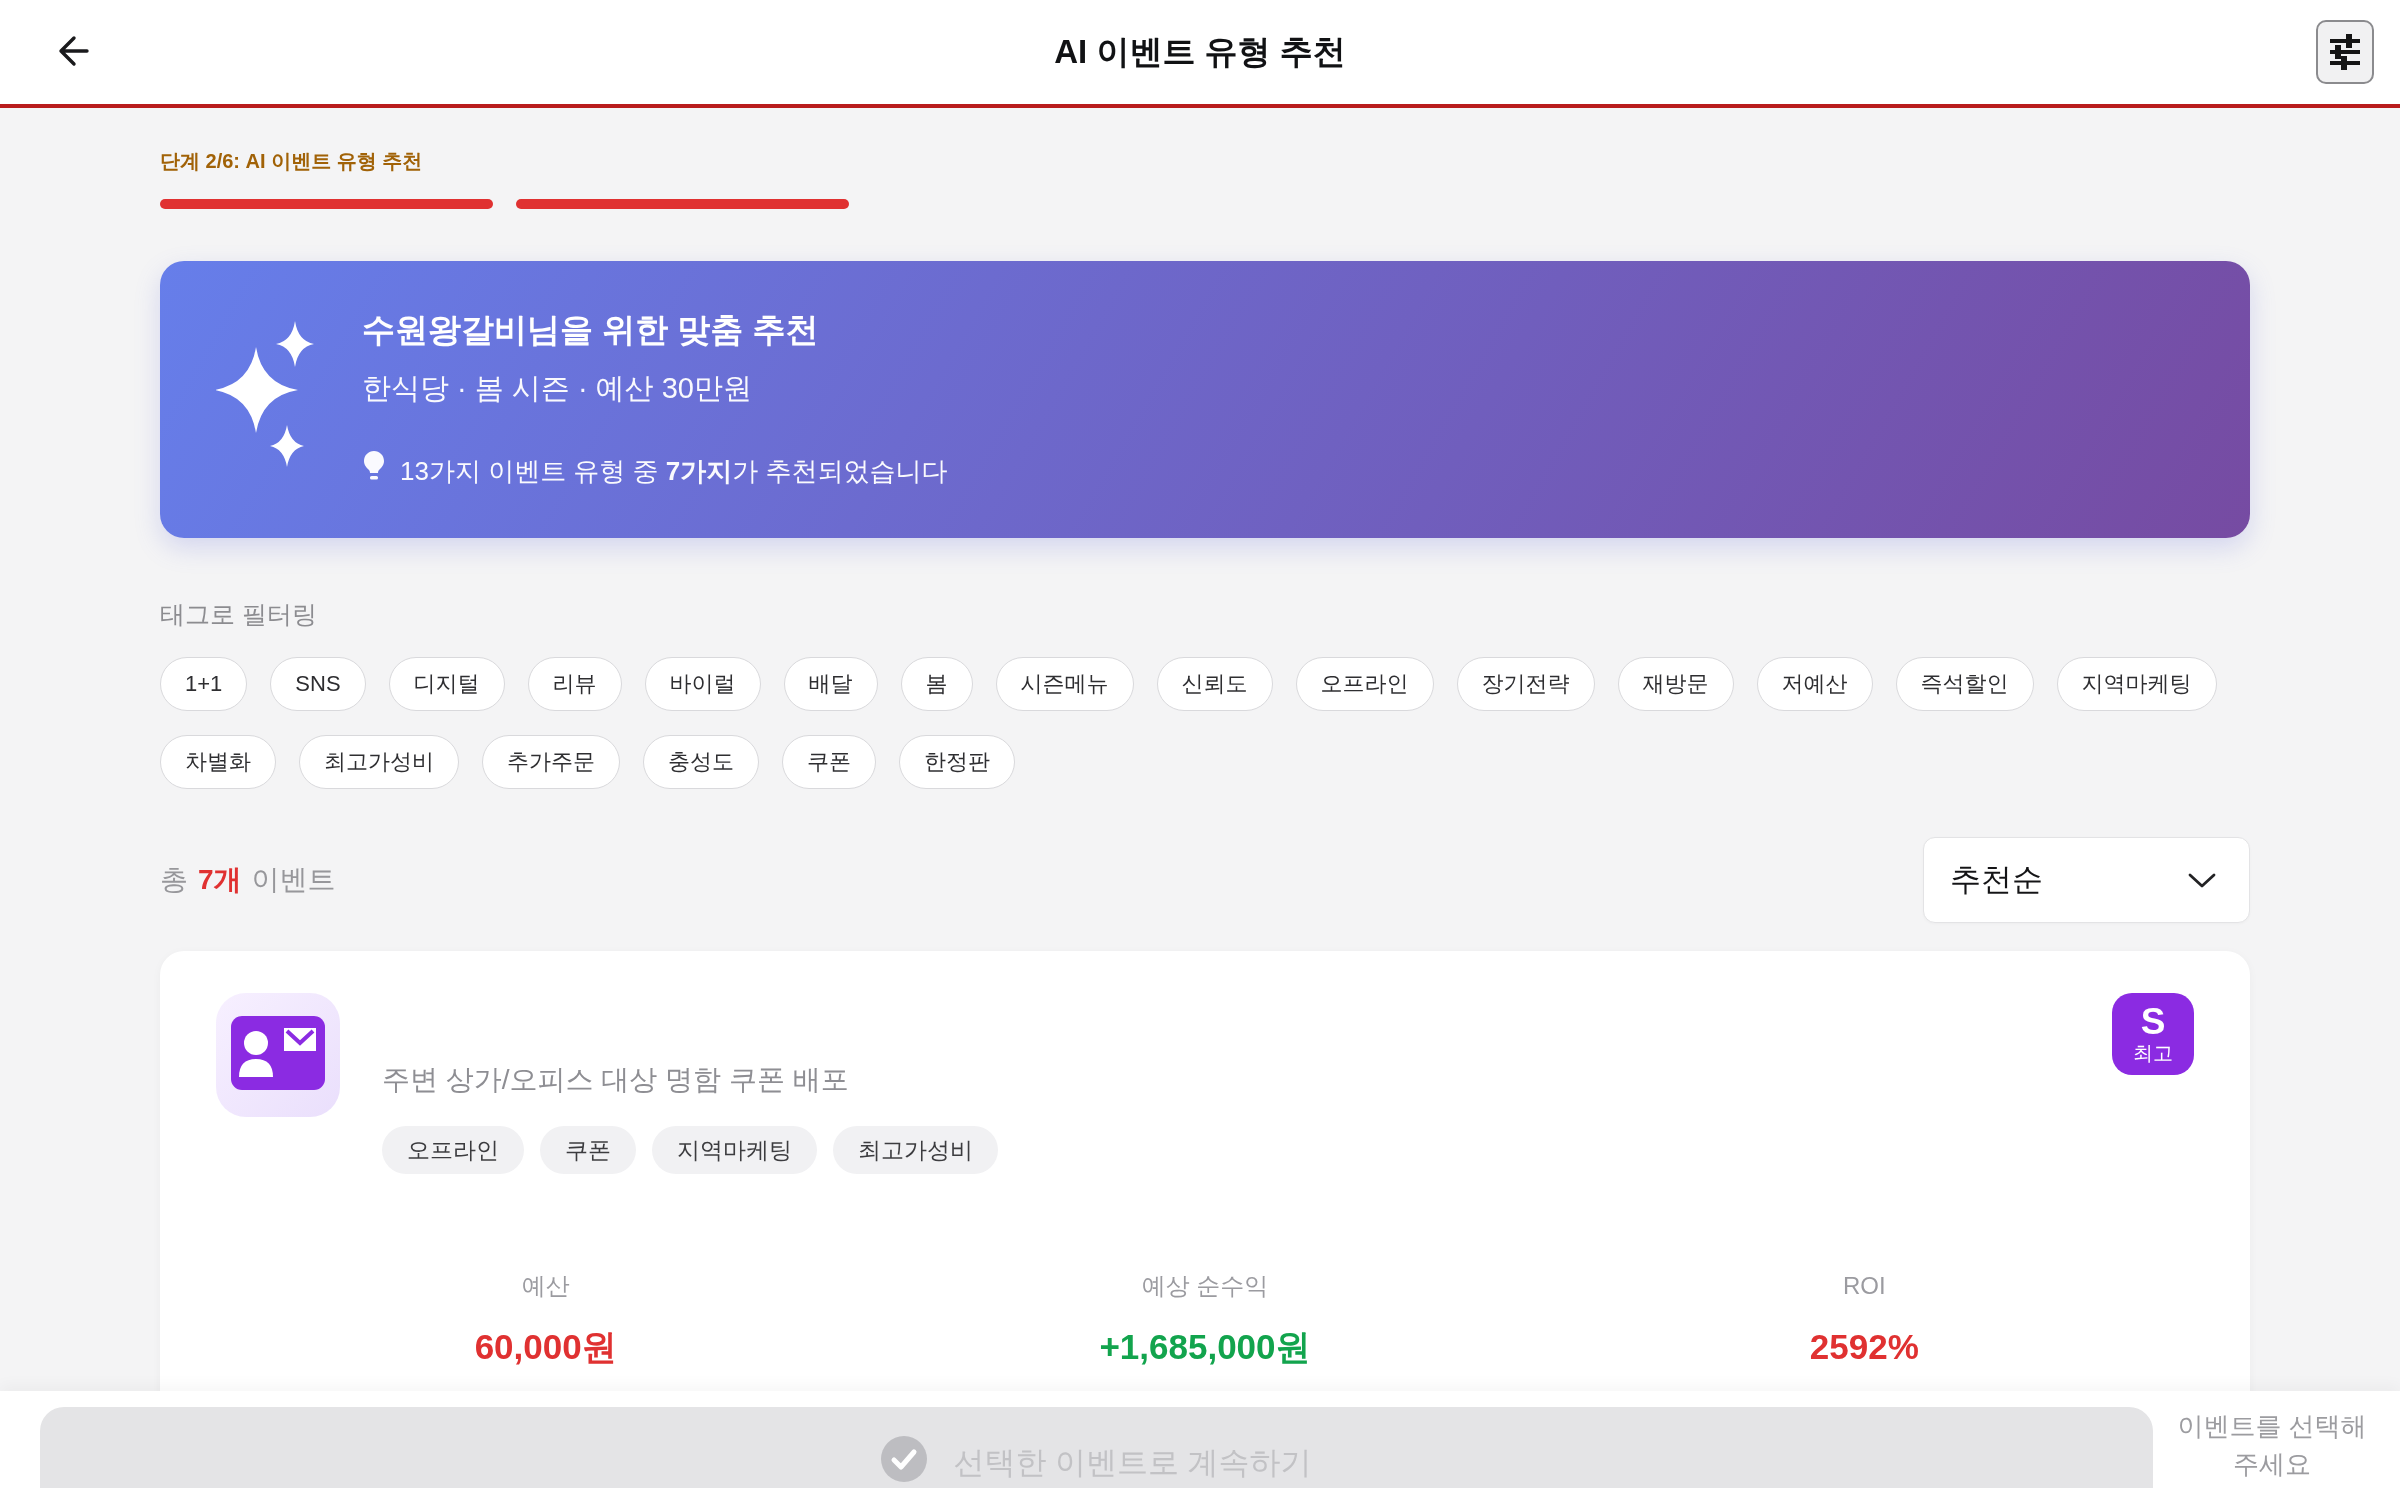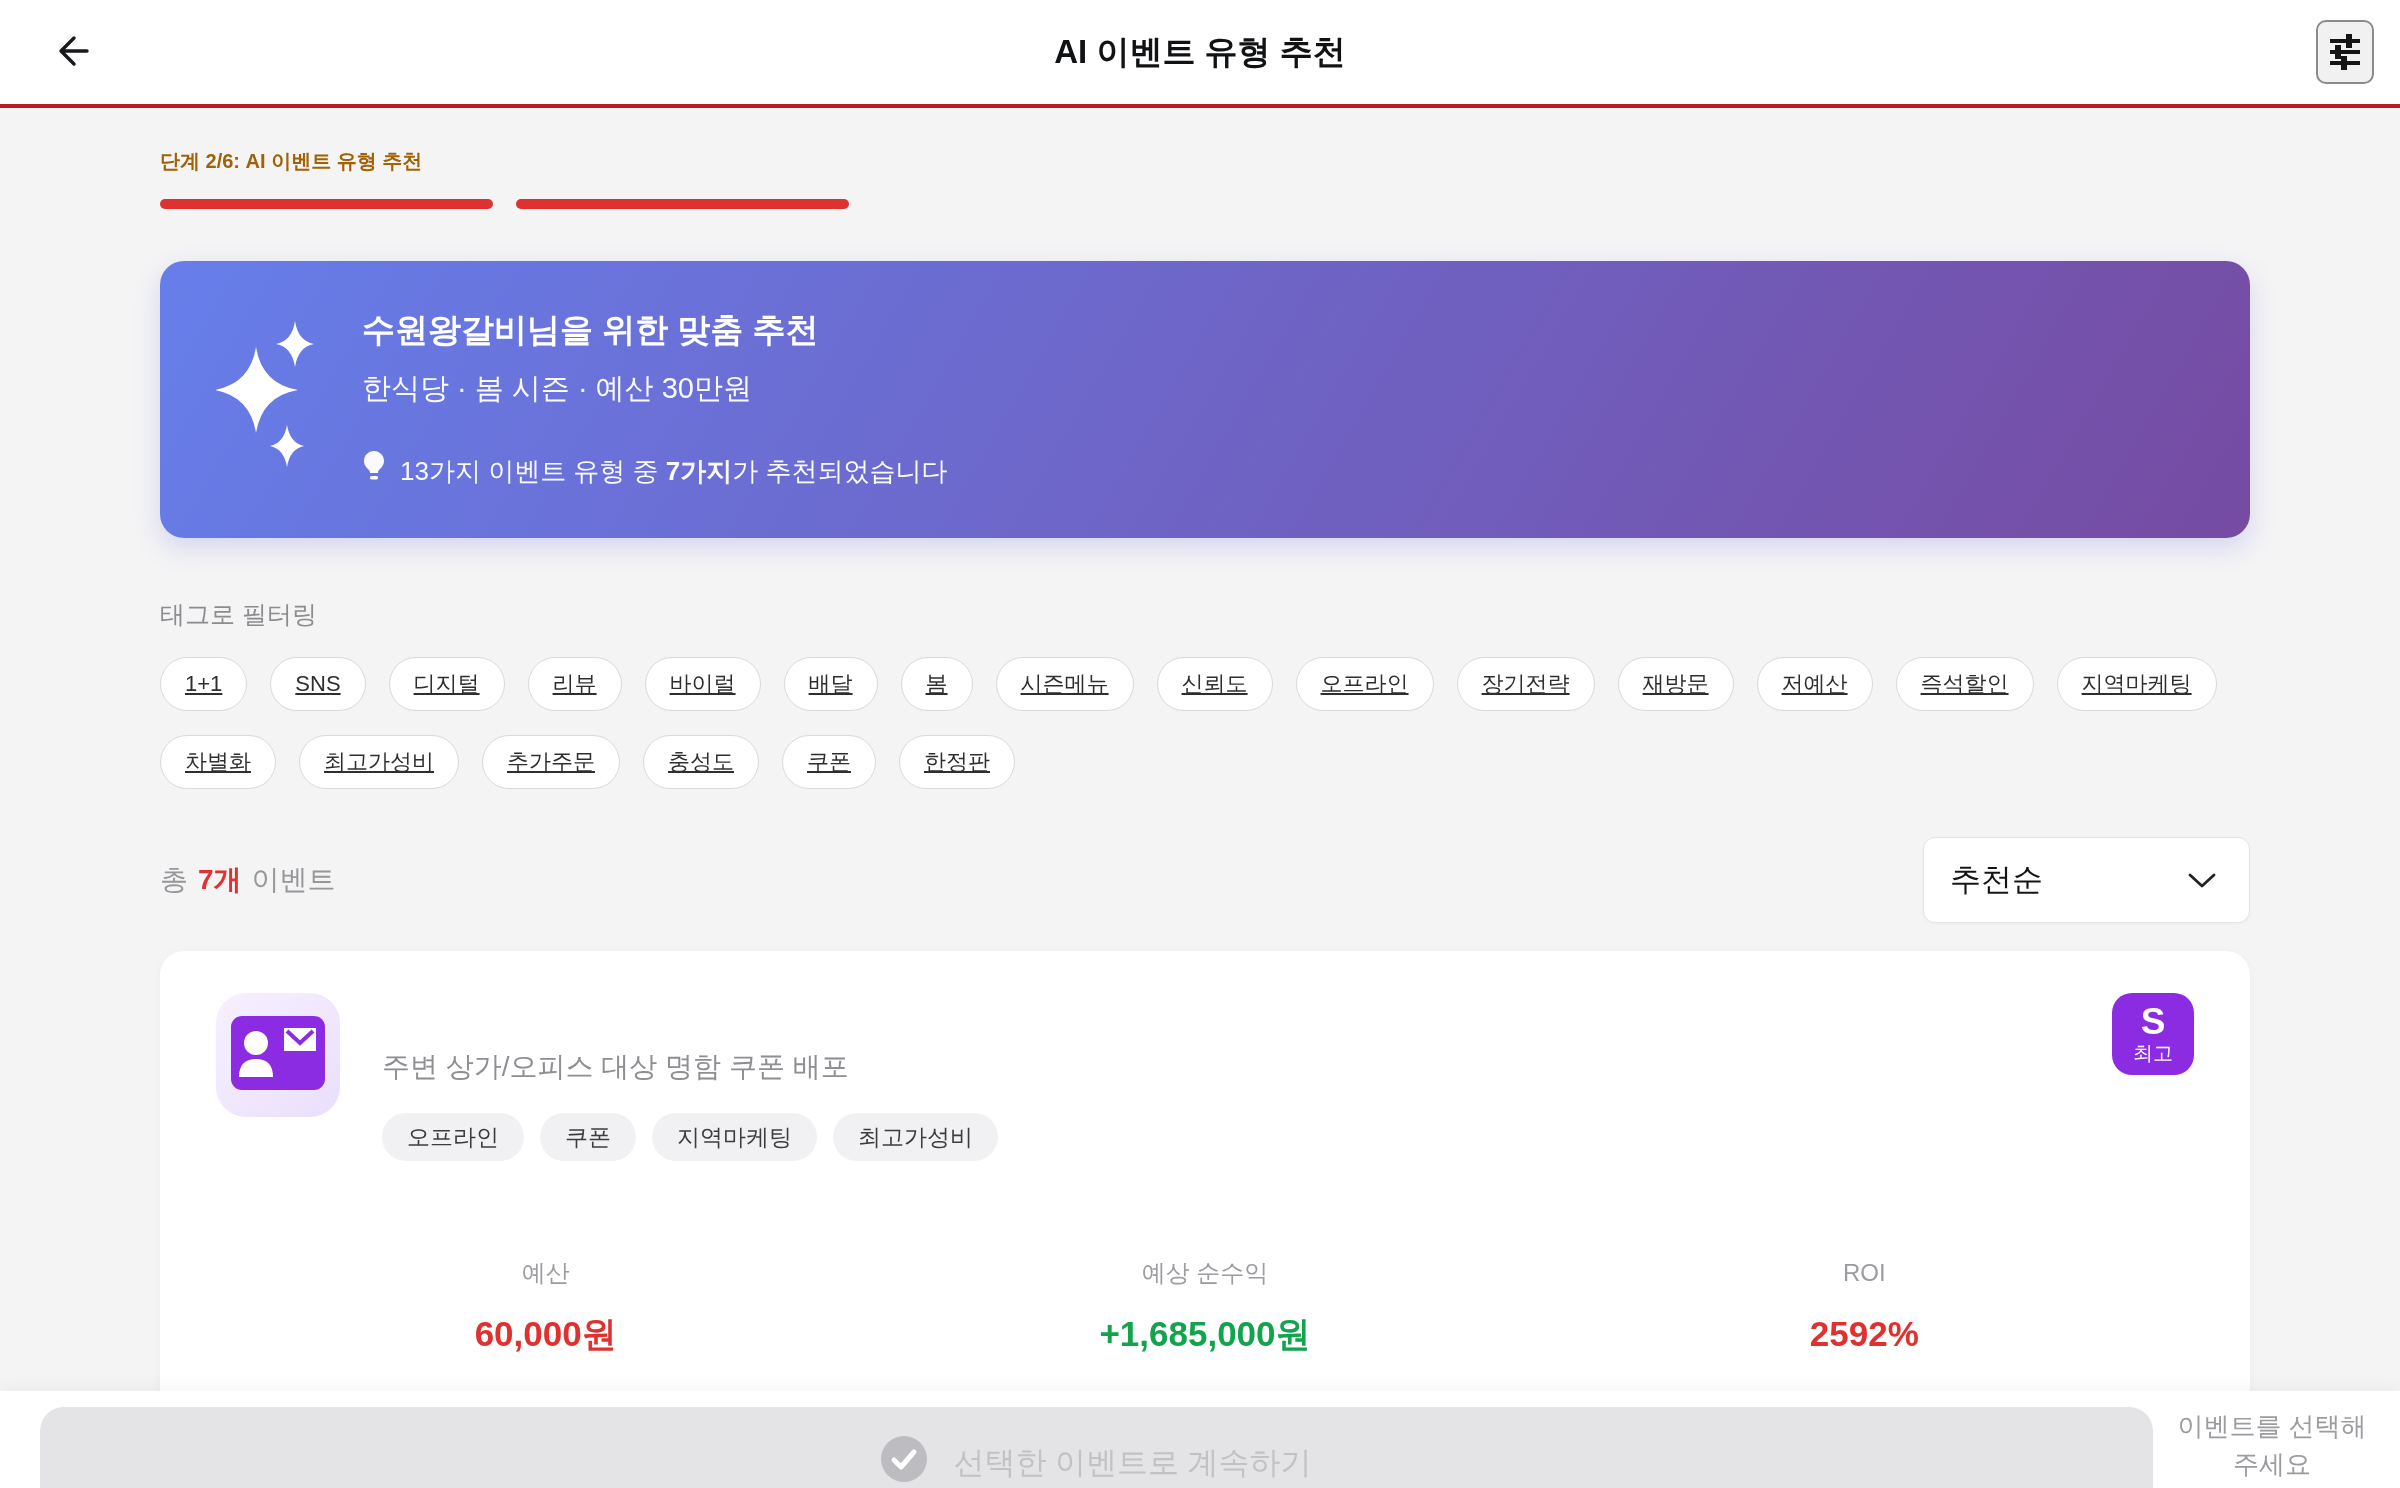--- a/index.html
+++ b/index.html
@@ -116,21 +116,20 @@
     padding: 14px 24px;
     border: 1px solid #d9d9dc;
     border-radius: 27px;
     background: #ffffff;
     font-family: inherit;
     font-size: 22px;
     color: #2e2e31;
     display: inline-flex;
     align-items: center;
     cursor: pointer;
-    text-decoration: underline;
   }
 
   
   .count-row {
     margin-top: 48px;
     display: flex;
     align-items: center;
     justify-content: space-between;
   }
   .event-count {
@@ -171,21 +170,21 @@
   .card-head { display: flex; gap: 42px; }
   .card-icon-box {
     flex: 0 0 auto;
     width: 124px; height: 124px;
     border-radius: 30px;
     background: linear-gradient(135deg, #f7f0ff, #eadffc);
     display: flex; align-items: center; justify-content: center;
   }
   .card-body { flex: 1 1 auto; padding-top: 12px; }
   .card-title { font-size: 35px; font-weight: bold; line-height: 40px; color: #141416; }
-  .card-desc { margin-top: 44px; font-size: 28px; line-height: 36px; color: #8e8e93; }
+  .card-desc { margin-top: 57px; font-size: 28px; line-height: 36px; color: #8e8e93; }
   .card-tags { margin-top: 28px; display: flex; gap: 16px; }
   .card-tag {
     height: 48px;
     padding: 0 25px;
     border-radius: 24px;
     background: #f1f1f3;
     font-size: 23px;
     color: #3c3c3f;
     display: inline-flex;
     align-items: center;

